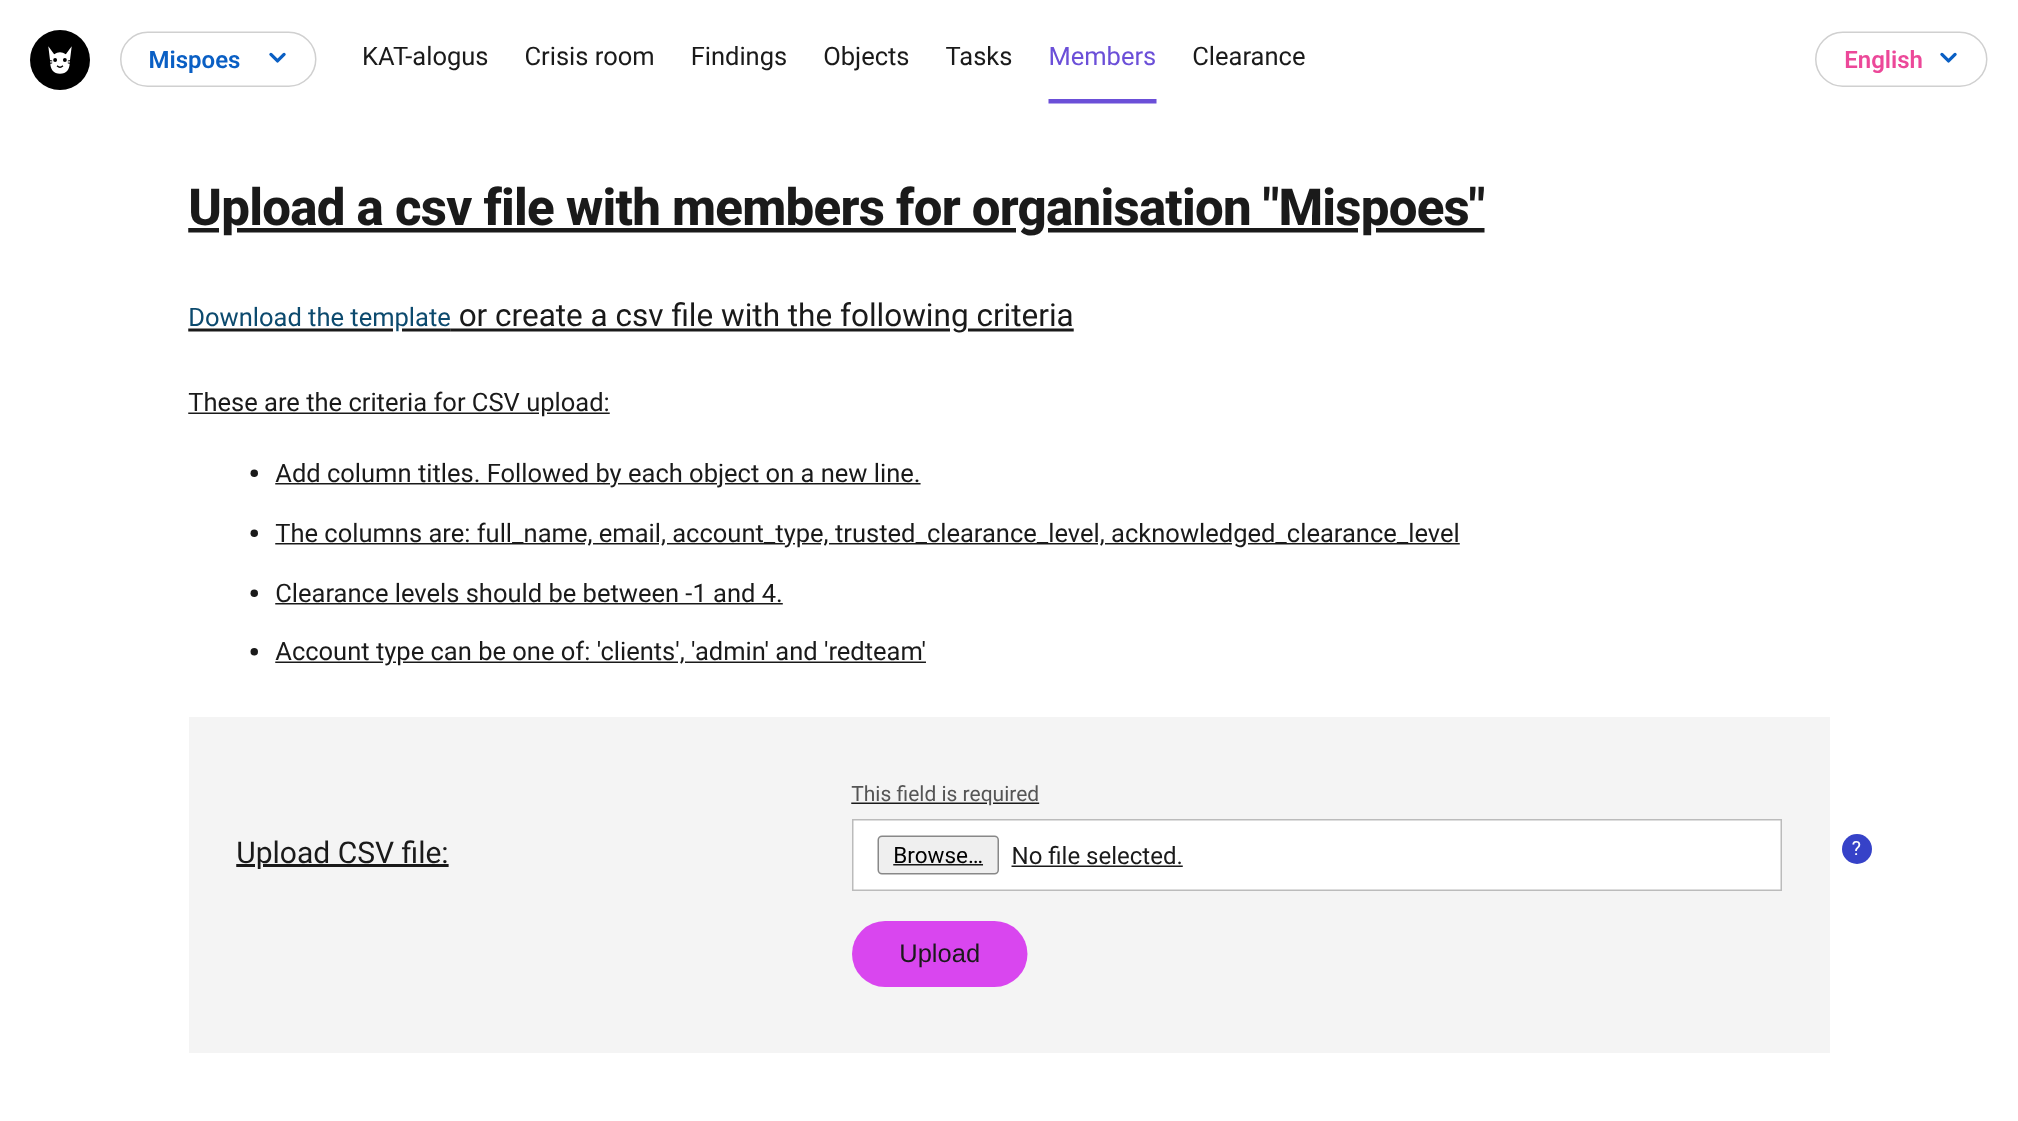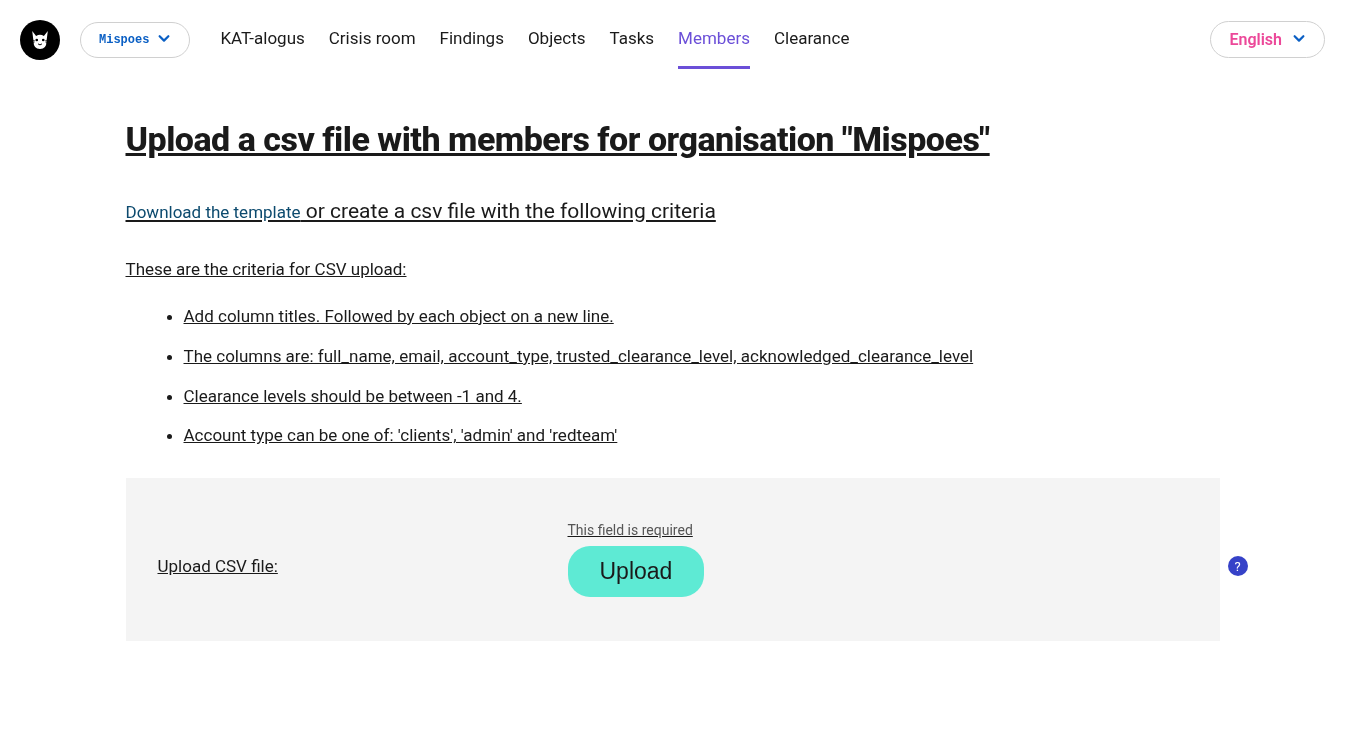--- a/index.html
+++ b/index.html
@@ -24,29 +24,28 @@
       justify-content: center;
       flex-shrink: 0;
     }
     .logo svg {
       width: 26px;
       height: 26px;
     }
     .org-selector {
       display: flex;
       align-items: center;
-      gap: 8px;
+      gap: 18px;
       padding: 8px 18px;
       border: 1px solid #d0d0d0;
       border-radius: 22px;
       font-weight: 600;
-      font-size: 12px;
+      font-size: 16px;
       color: #0a5fc4;
       cursor: pointer;
-      font-family: Liberation Mono, monospace;
     }
     .nav {
       display: flex;
       gap: 24px;
       margin-left: 10px;
       flex-grow: 1;
     }
     .nav-item {
       font-size: 17px;
       color: #1a1a1a;
@@ -109,21 +108,21 @@
     .upload-panel {
       background: #f4f4f4;
       padding: 44px 32px;
       margin-top: 30px;
       display: flex;
       align-items: flex-start;
       gap: 40px;
       position: relative;
     }
     .upload-label {
-      font-size: 17px;
+      font-size: 20px;
       margin-top: 34px;
       min-width: 370px;
     }
     .upload-controls {
       flex-grow: 1;
     }
     .required-note {
       font-size: 14px;
       color: #555;
       margin-bottom: 8px;
@@ -143,25 +142,25 @@
       padding: 3px 10px;
       border: 1px solid #888;
       border-radius: 3px;
       background: #efefef;
       cursor: pointer;
     }
     .file-status {
       font-size: 16px;
     }
     .upload-btn {
-      background: #5eead4;
+      background: #d946ef;
       border: none;
       border-radius: 22px;
       padding: 12px 32px;
-      font-size: 23px;
+      font-size: 17px;
       cursor: pointer;
       color: #1a1a1a;
     }
     .help-icon {
       position: absolute;
       right: -28px;
       top: 78px;
       width: 20px;
       height: 20px;
       border-radius: 50%;
@@ -230,17 +229,21 @@
     <li>Add column titles. Followed by each object on a new line.</li>
     <li>The columns are: full_name, email, account_type, trusted_clearance_level, acknowledged_clearance_level</li>
     <li>Clearance levels should be between -1 and 4.</li>
     <li>Account type can be one of: 'clients', 'admin' and 'redteam'</li>
   </ul>
 
   <div class="upload-panel">
     <div class="upload-label">Upload CSV file:</div>
     <div class="upload-controls">
       <div class="required-note">This field is required</div>
+      <div class="file-input-wrap">
+        <button class="browse-btn">Browse…</button>
+        <span class="file-status">No file selected.</span>
+      </div>
       <button class="upload-btn">Upload</button>
     </div>
     <div class="help-icon">?</div>
   </div>
 </div>
 
 </body></html>

